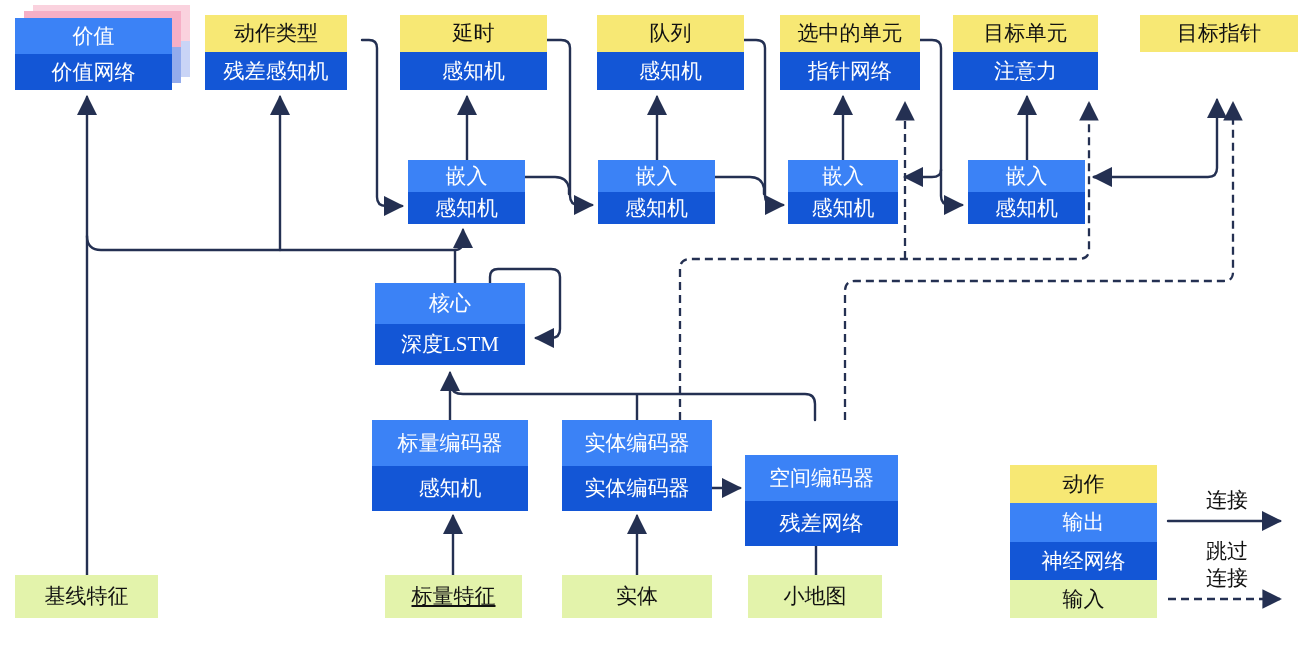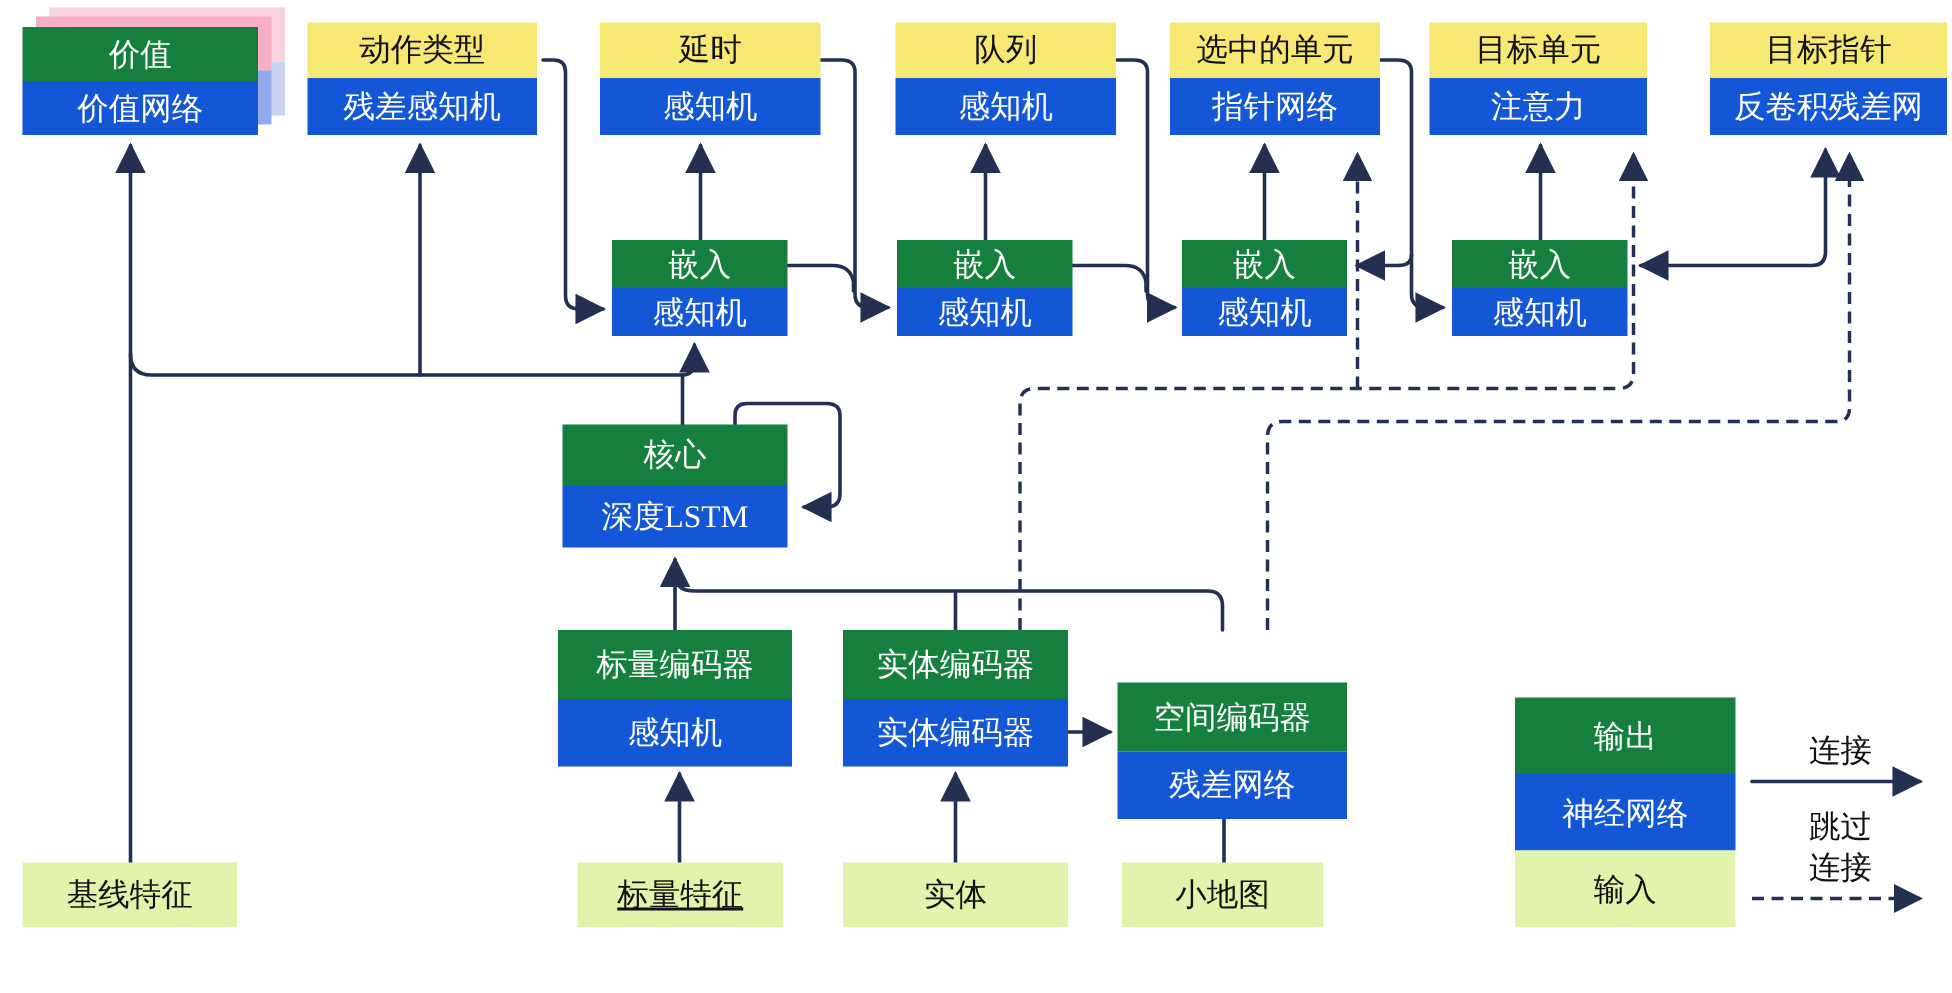--- a/index.html
+++ b/index.html
@@ -2,21 +2,21 @@
 <html><head>
 <meta charset="utf-8">
 <style>
   html,body{margin:0;padding:0;background:#ffffff;}
   #stage{position:relative;width:1301px;height:662px;background:#ffffff;overflow:hidden;
          font-family:"Liberation Serif","DejaVu Serif",serif;}
   svg.wires{position:absolute;left:0;top:0;z-index:1;}
   .node{position:absolute;z-index:2;display:flex;flex-direction:column;text-align:center;}
   .part{display:flex;align-items:center;justify-content:center;font-size:21px;line-height:1;}
   .p-yellow{background:#F7E874;color:#111111;}
-  .p-red{background:#15803d;color:#ffffff;}
+  .p-red{background:#3b82f6;color:#ffffff;}
   .p-blue{background:#1356D6;color:#ffffff;}
   .p-green{background:#E3F3AB;color:#111111;}
   .sheet{position:absolute;z-index:0;display:flex;flex-direction:column;}
   .sheet .half{flex:1;}
   .s1-pink{background:#F6AFC6;} .s1-blue{background:#93ABEC;}
   .s2-pink{background:#FAD2DE;} .s2-blue{background:#C9D4F6;}
   .legend-table{position:absolute;left:1010px;top:465px;width:147px;height:153px;z-index:2;
                 display:flex;flex-direction:column;}
   .legend-row{flex:1;display:flex;align-items:center;justify-content:center;font-size:21px;}
   .arrow-label{position:absolute;z-index:2;width:130px;left:1162px;text-align:center;
@@ -95,21 +95,21 @@
       <path d="M 845 420 L 845 291 Q 845 281 855 281 L 1224 281 Q 1233 281 1233 272 L 1233 103" marker-end="url(#ah)"></path>
 
       <path d="M 1168 599 L 1280 599" marker-end="url(#ah)"></path>
     </g>
   </svg>
 
   <div class="node" style="left:15px;top:18px;width:157px;">
     <div class="part p-red" style="height:36px;">价值</div>
     <div class="part p-blue" style="height:36px;">价值网络</div>
   </div>
-  <div class="node" style="left:205px;top:15px;width:153px;">
+  <div class="node" style="left:205px;top:15px;width:142px;">
     <div class="part p-yellow" style="height:37px;">动作类型</div>
     <div class="part p-blue" style="height:38px;">残差感知机</div>
   </div>
   <div class="node" style="left:400px;top:15px;width:147px;">
     <div class="part p-yellow" style="height:37px;">延时</div>
     <div class="part p-blue" style="height:38px;">感知机</div>
   </div>
   <div class="node" style="left:597px;top:15px;width:147px;">
     <div class="part p-yellow" style="height:37px;">队列</div>
     <div class="part p-blue" style="height:38px;">感知机</div>
@@ -117,21 +117,20 @@
   <div class="node" style="left:780px;top:15px;width:140px;">
     <div class="part p-yellow" style="height:37px;">选中的单元</div>
     <div class="part p-blue" style="height:38px;">指针网络</div>
   </div>
   <div class="node" style="left:953px;top:15px;width:145px;text-align:right;">
     <div class="part p-yellow" style="height:37px;">目标单元</div>
     <div class="part p-blue" style="height:38px;">注意力</div>
   </div>
   <div class="node" style="left:1140px;top:15px;width:158px;">
     <div class="part p-yellow" style="height:37px;">目标指针</div>
-    <div class="part p-blue" style="height:38px;">反卷积残差网</div>
   </div>
 
   <div class="node" style="left:408px;top:160px;width:117px;">
     <div class="part p-red" style="height:32px;">嵌入</div>
     <div class="part p-blue" style="height:32px;">感知机</div>
   </div>
   <div class="node" style="left:598px;top:160px;width:117px;">
     <div class="part p-red" style="height:32px;">嵌入</div>
     <div class="part p-blue" style="height:32px;">感知机</div>
   </div>
@@ -169,20 +168,21 @@
     <div class="part p-green" style="height:43px;text-decoration:underline;">标量特征</div>
   </div>
   <div class="node" style="left:748px;top:575px;width:134px;">
     <div class="part p-green" style="height:43px;">小地图</div>
   </div>
   <div class="node" style="left:562px;top:575px;width:150px;">
     <div class="part p-green" style="height:43px;">实体</div>
   </div>
 
   <div class="legend-table">
+    <div class="legend-row p-yellow">动作</div>
     <div class="legend-row p-red">输出</div>
     <div class="legend-row p-blue">神经网络</div>
     <div class="legend-row p-green">输入</div>
   </div>
   <div class="arrow-label" style="top:486px;">连接</div>
   <div class="arrow-label" style="top:537px;">跳过</div>
   <div class="arrow-label" style="top:564px;">连接</div>
 
 </div>
 

